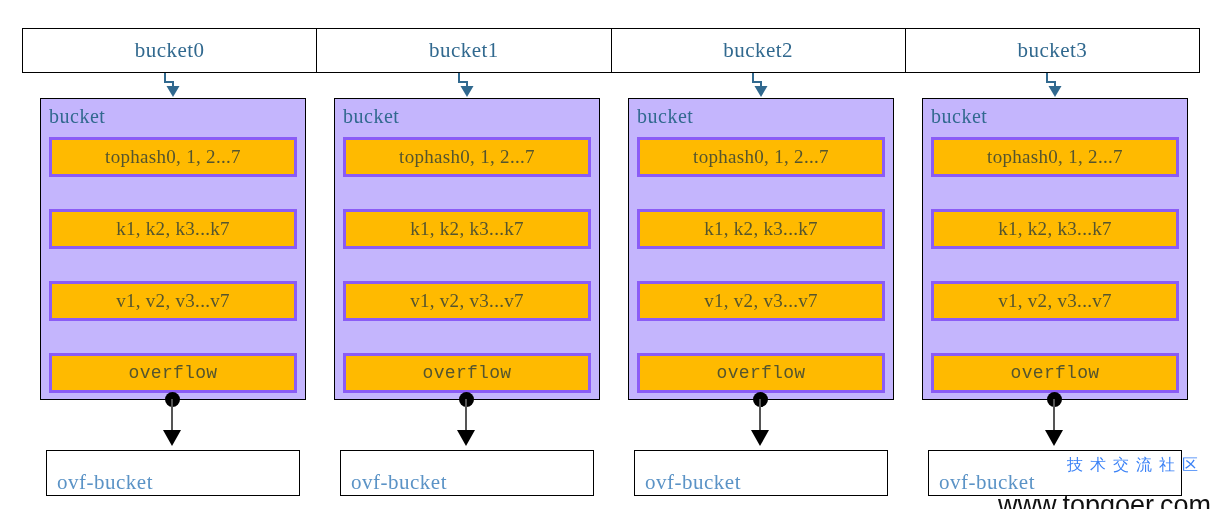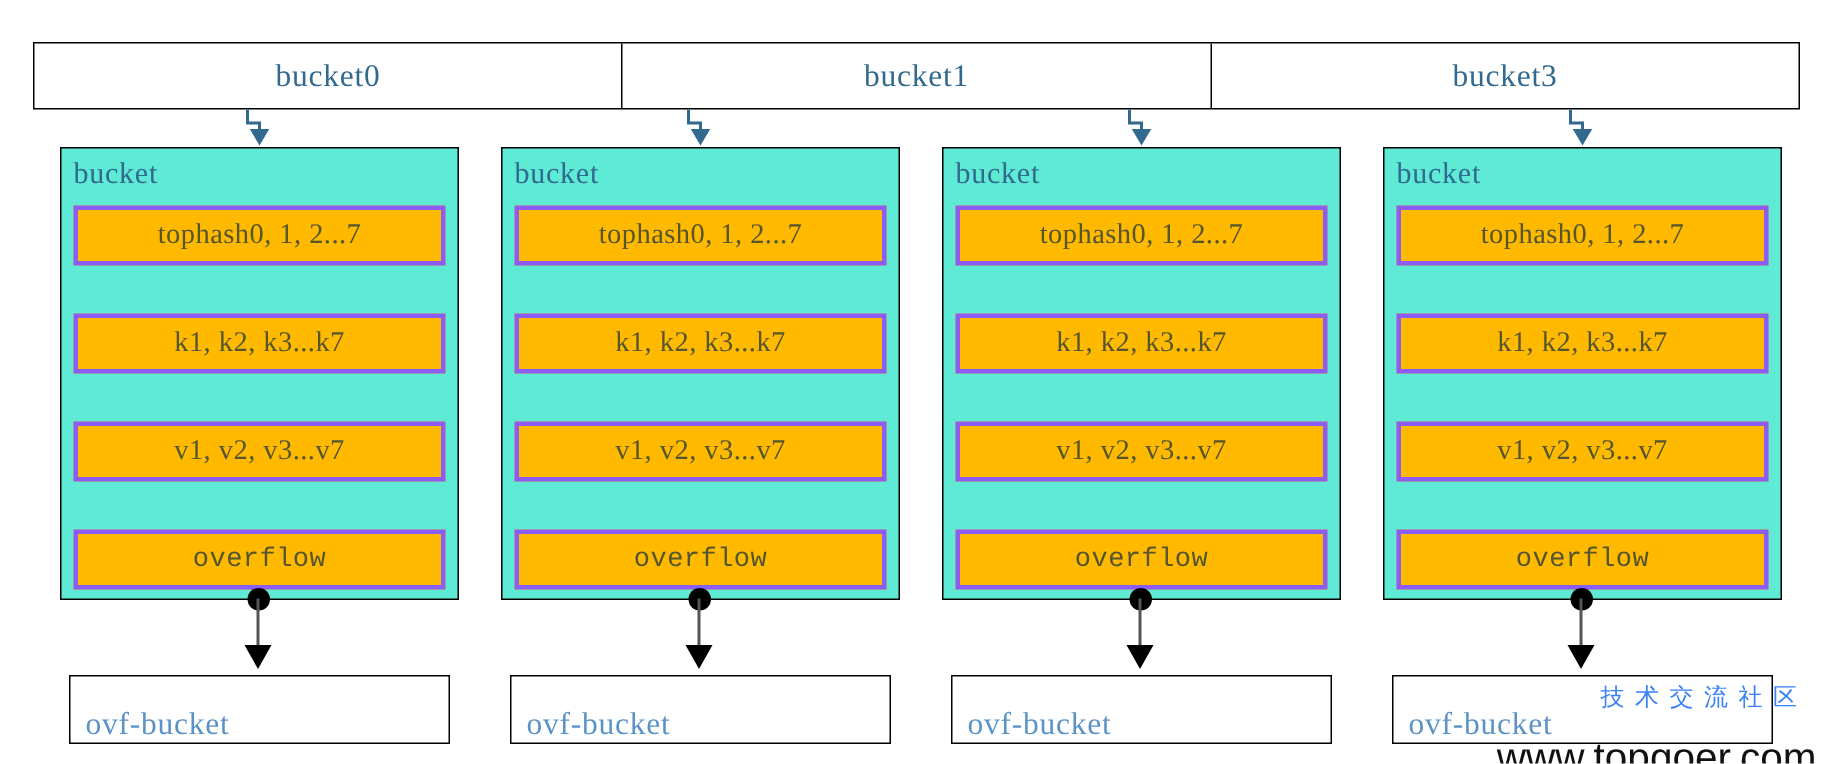--- a/index.html
+++ b/index.html
@@ -21,21 +21,21 @@
     color:#31698f;font-size:21px;letter-spacing:.5px;white-space:nowrap;
   }
   .header-cell:last-child{border-right:none;}
 
   
   .step-arrow{position:absolute;top:73px;width:26px;height:26px;pointer-events:none;}
 
   
   .bucket-box{
     position:absolute;top:98px;width:266px;height:302px;
-    border:1px solid #000;background:#5eead4;box-sizing:border-box;
+    border:1px solid #000;background:#c4b5fd;box-sizing:border-box;
   }
   .bucket-title{
     position:absolute;left:8px;top:6px;
     color:#31698f;font-size:20px;letter-spacing:.5px;white-space:nowrap;
   }
   .slot{
     position:absolute;left:8px;width:248px;height:40px;
     background:#FFBA00;border:3px solid #8b5cf6;box-sizing:border-box;
     display:flex;align-items:center;justify-content:center;
     color:#55552e;font-size:19px;white-space:nowrap;letter-spacing:.3px;
@@ -83,20 +83,23 @@
 <body>
 
 <div id="stage">
 
   <div class="header-row">
     <div class="header-cell">
       <span>bucket0</span>
     </div>
     <div class="header-cell">
       <span>bucket1</span>
+    </div>
+    <div class="header-cell">
+      <span>bucket2</span>
     </div>
     <div class="header-cell">
       <span>bucket3</span>
     </div>
   </div>
 
   <svg class="step-arrow" style="left:160px;" viewBox="0 0 26 26">
     <path d="M5 0 L5 9 L13 9 L13 14" fill="none" stroke="#31698f" stroke-width="2"></path>
     <path d="M6.5 13 L19.5 13 L13 24 Z" fill="#31698f"></path>
   </svg>

